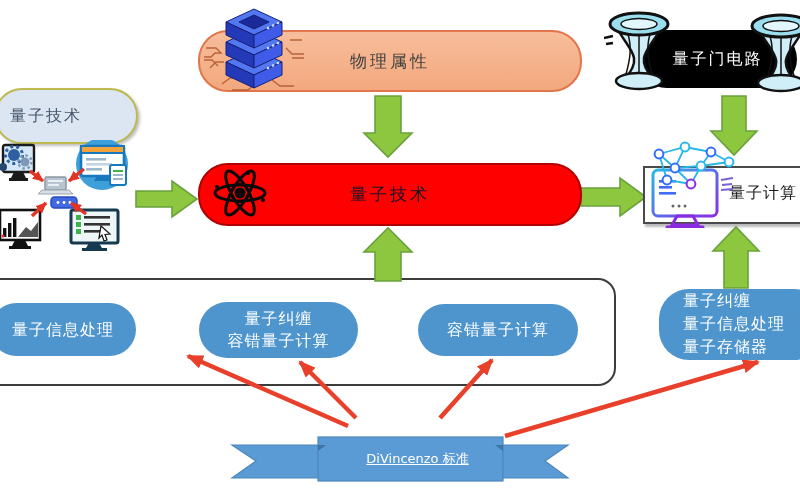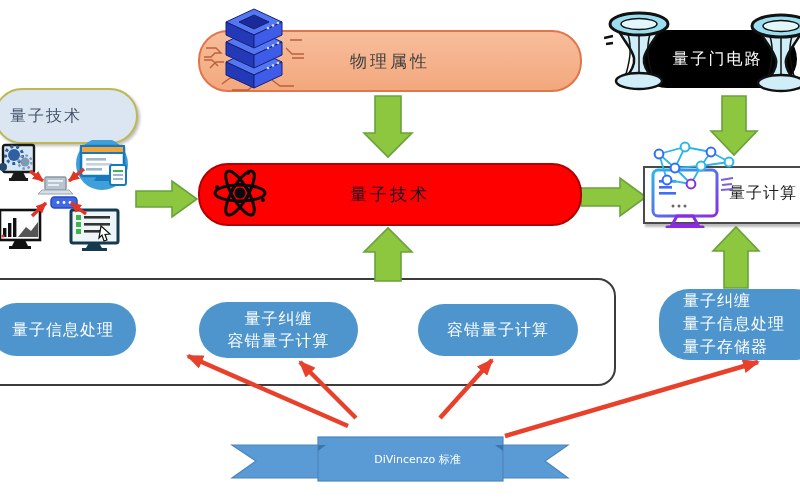--- a/index.html
+++ b/index.html
@@ -35,21 +35,21 @@
   .computing-label{left:726px;top:166px;width:74px;height:54px;color:#1a1a1a;
                    font-size:16px;letter-spacing:1px;align-items:center;}
 
   .pbox{background:#4e95cd;color:#fff;font-size:16px;letter-spacing:1px;line-height:1.35;}
   .qip{left:-10px;top:303px;width:146px;height:53px;}
   .entangle{left:199px;top:302px;width:159px;height:56px;flex-direction:column;}
   .measure{left:418px;top:304px;width:160px;height:52px;}
   .components{left:659px;top:289px;width:141px;height:71px;flex-direction:column;
               align-items:flex-start;padding-left:24px;line-height:1.42;}
 
-  .banner-text{left:318px;top:437px;width:199px;height:44px;color:#fff;font-size:11px;}
+  .banner-text{left:318px;top:437px;width:199px;height:44px;color:#fff;font-size:13px;text-decoration:underline;}
 </style>
 </head>
 <body>
 
 <div class="canvas">
 
   <div class="abs group-frame"></div>
 
   <svg class="abs" style="left:0;top:0" width="800" height="500" viewBox="0 0 800 500">
     <defs>

